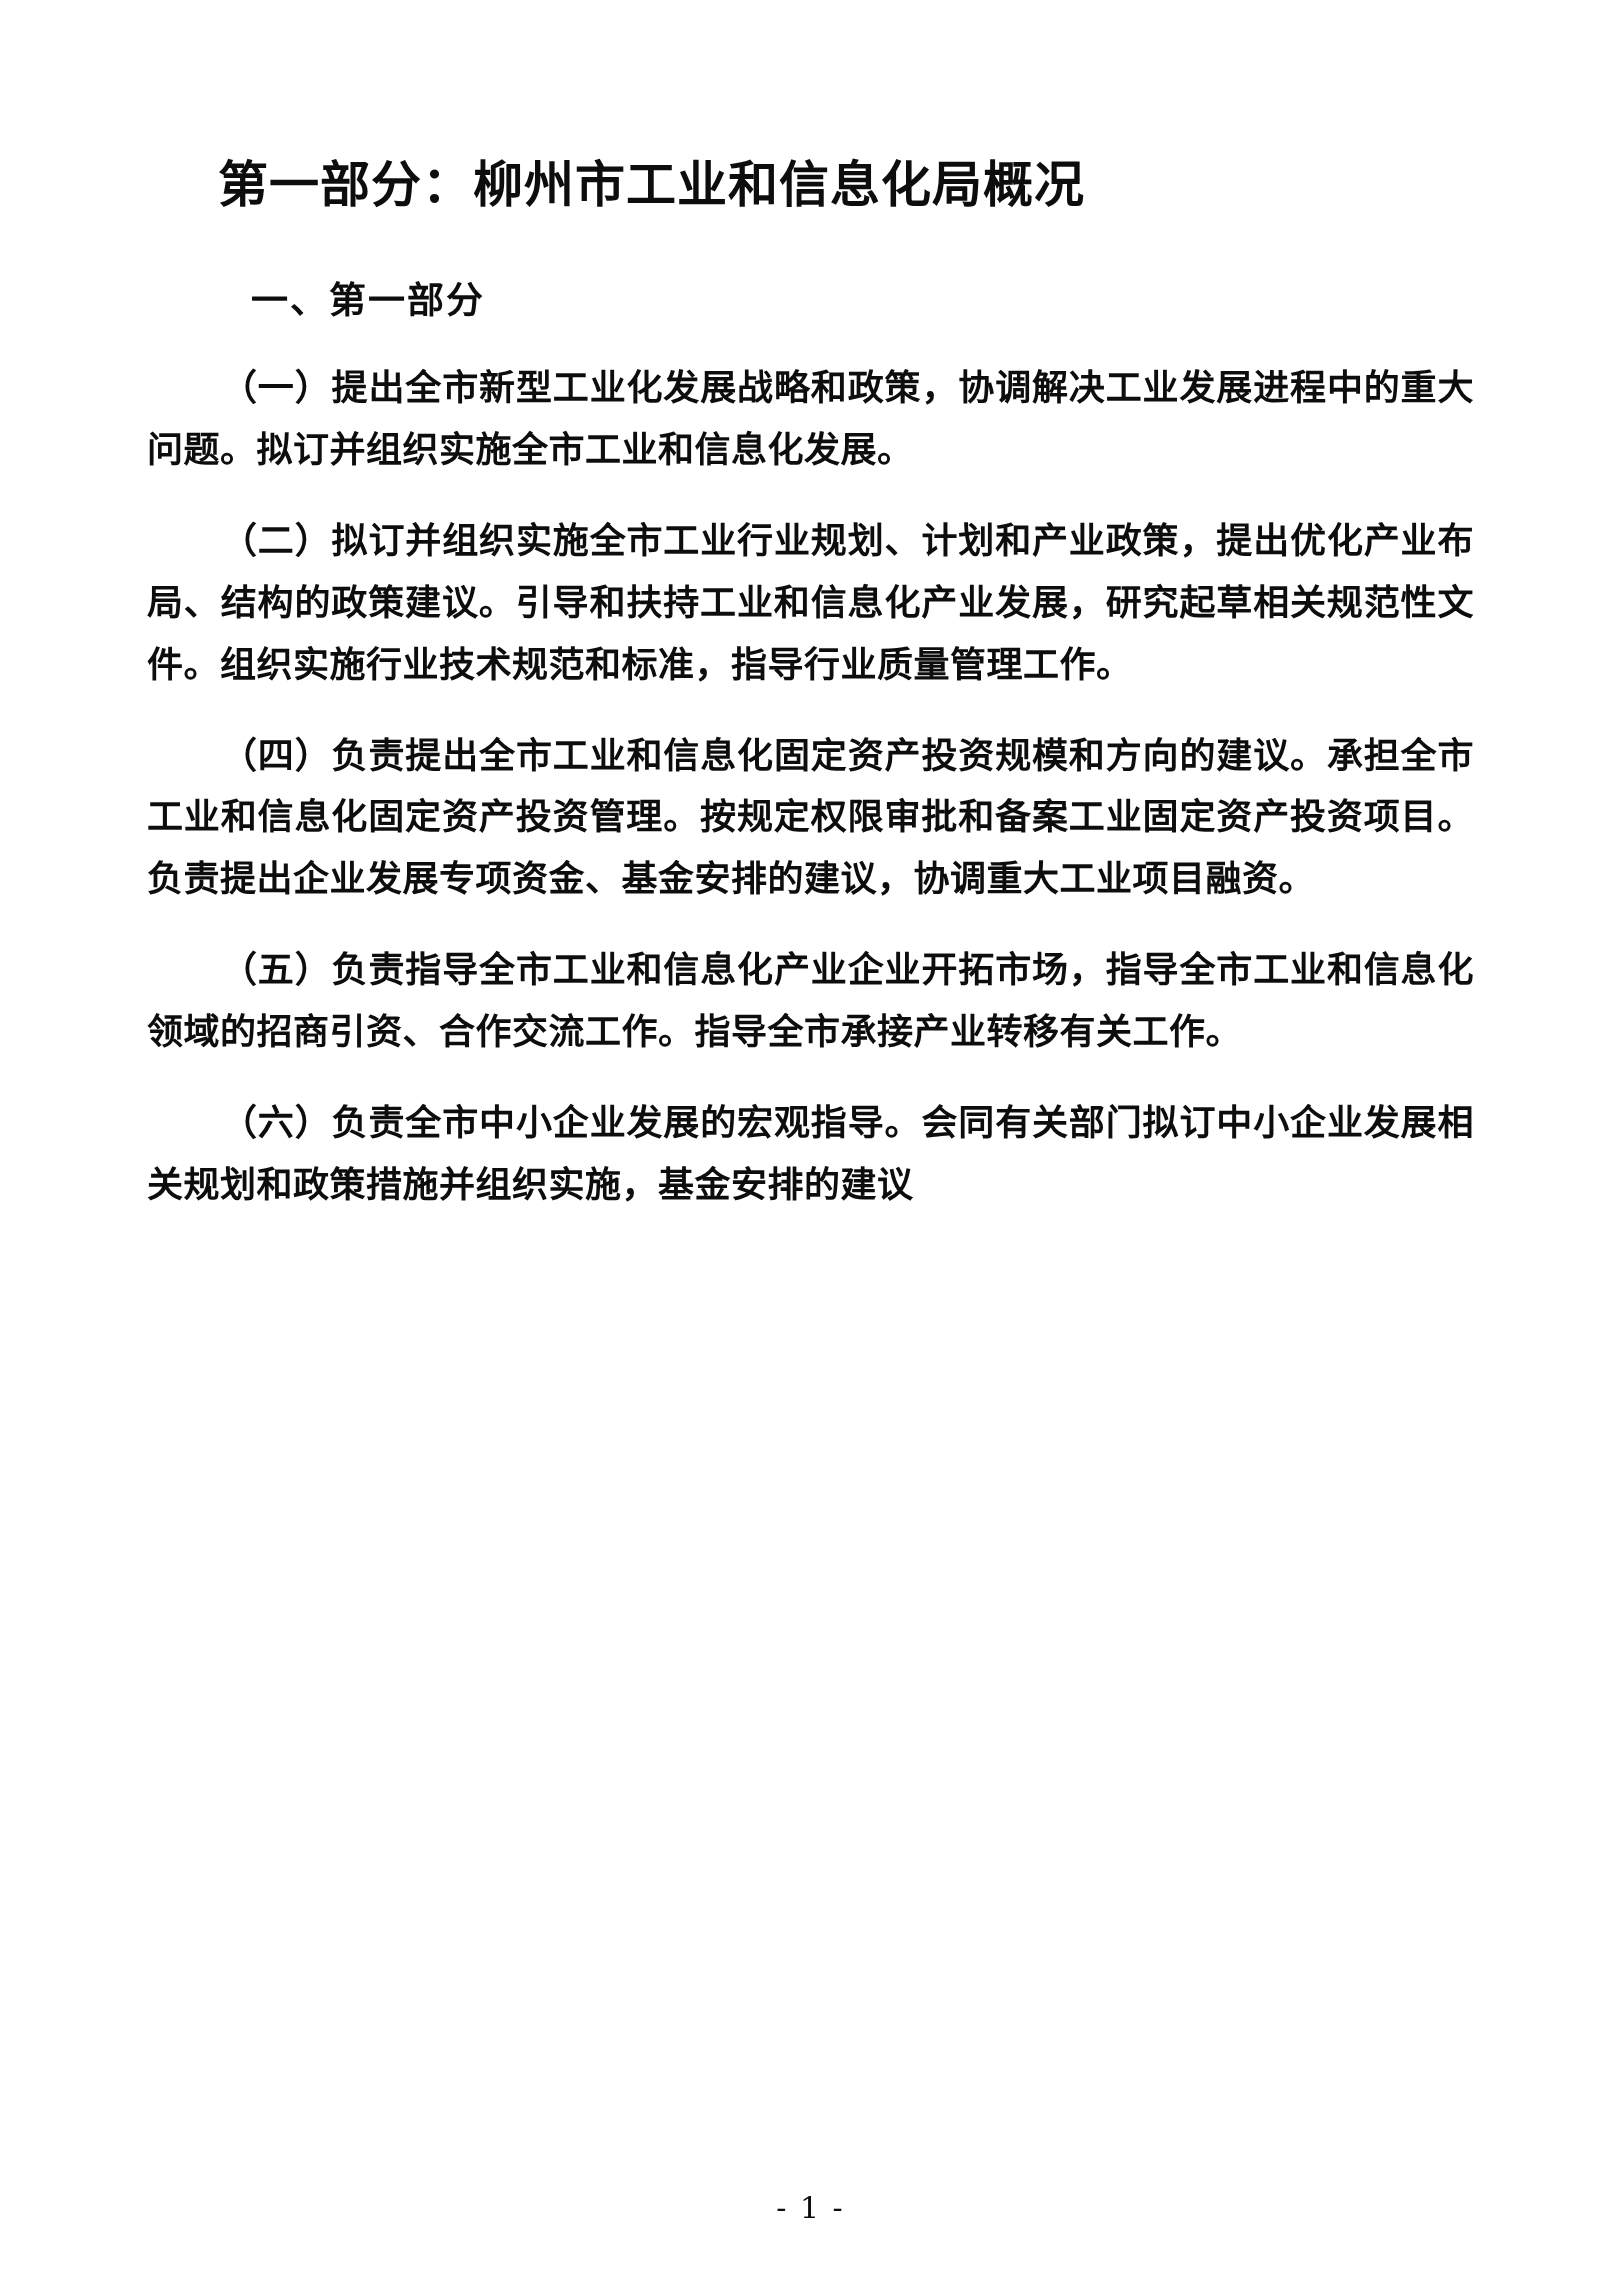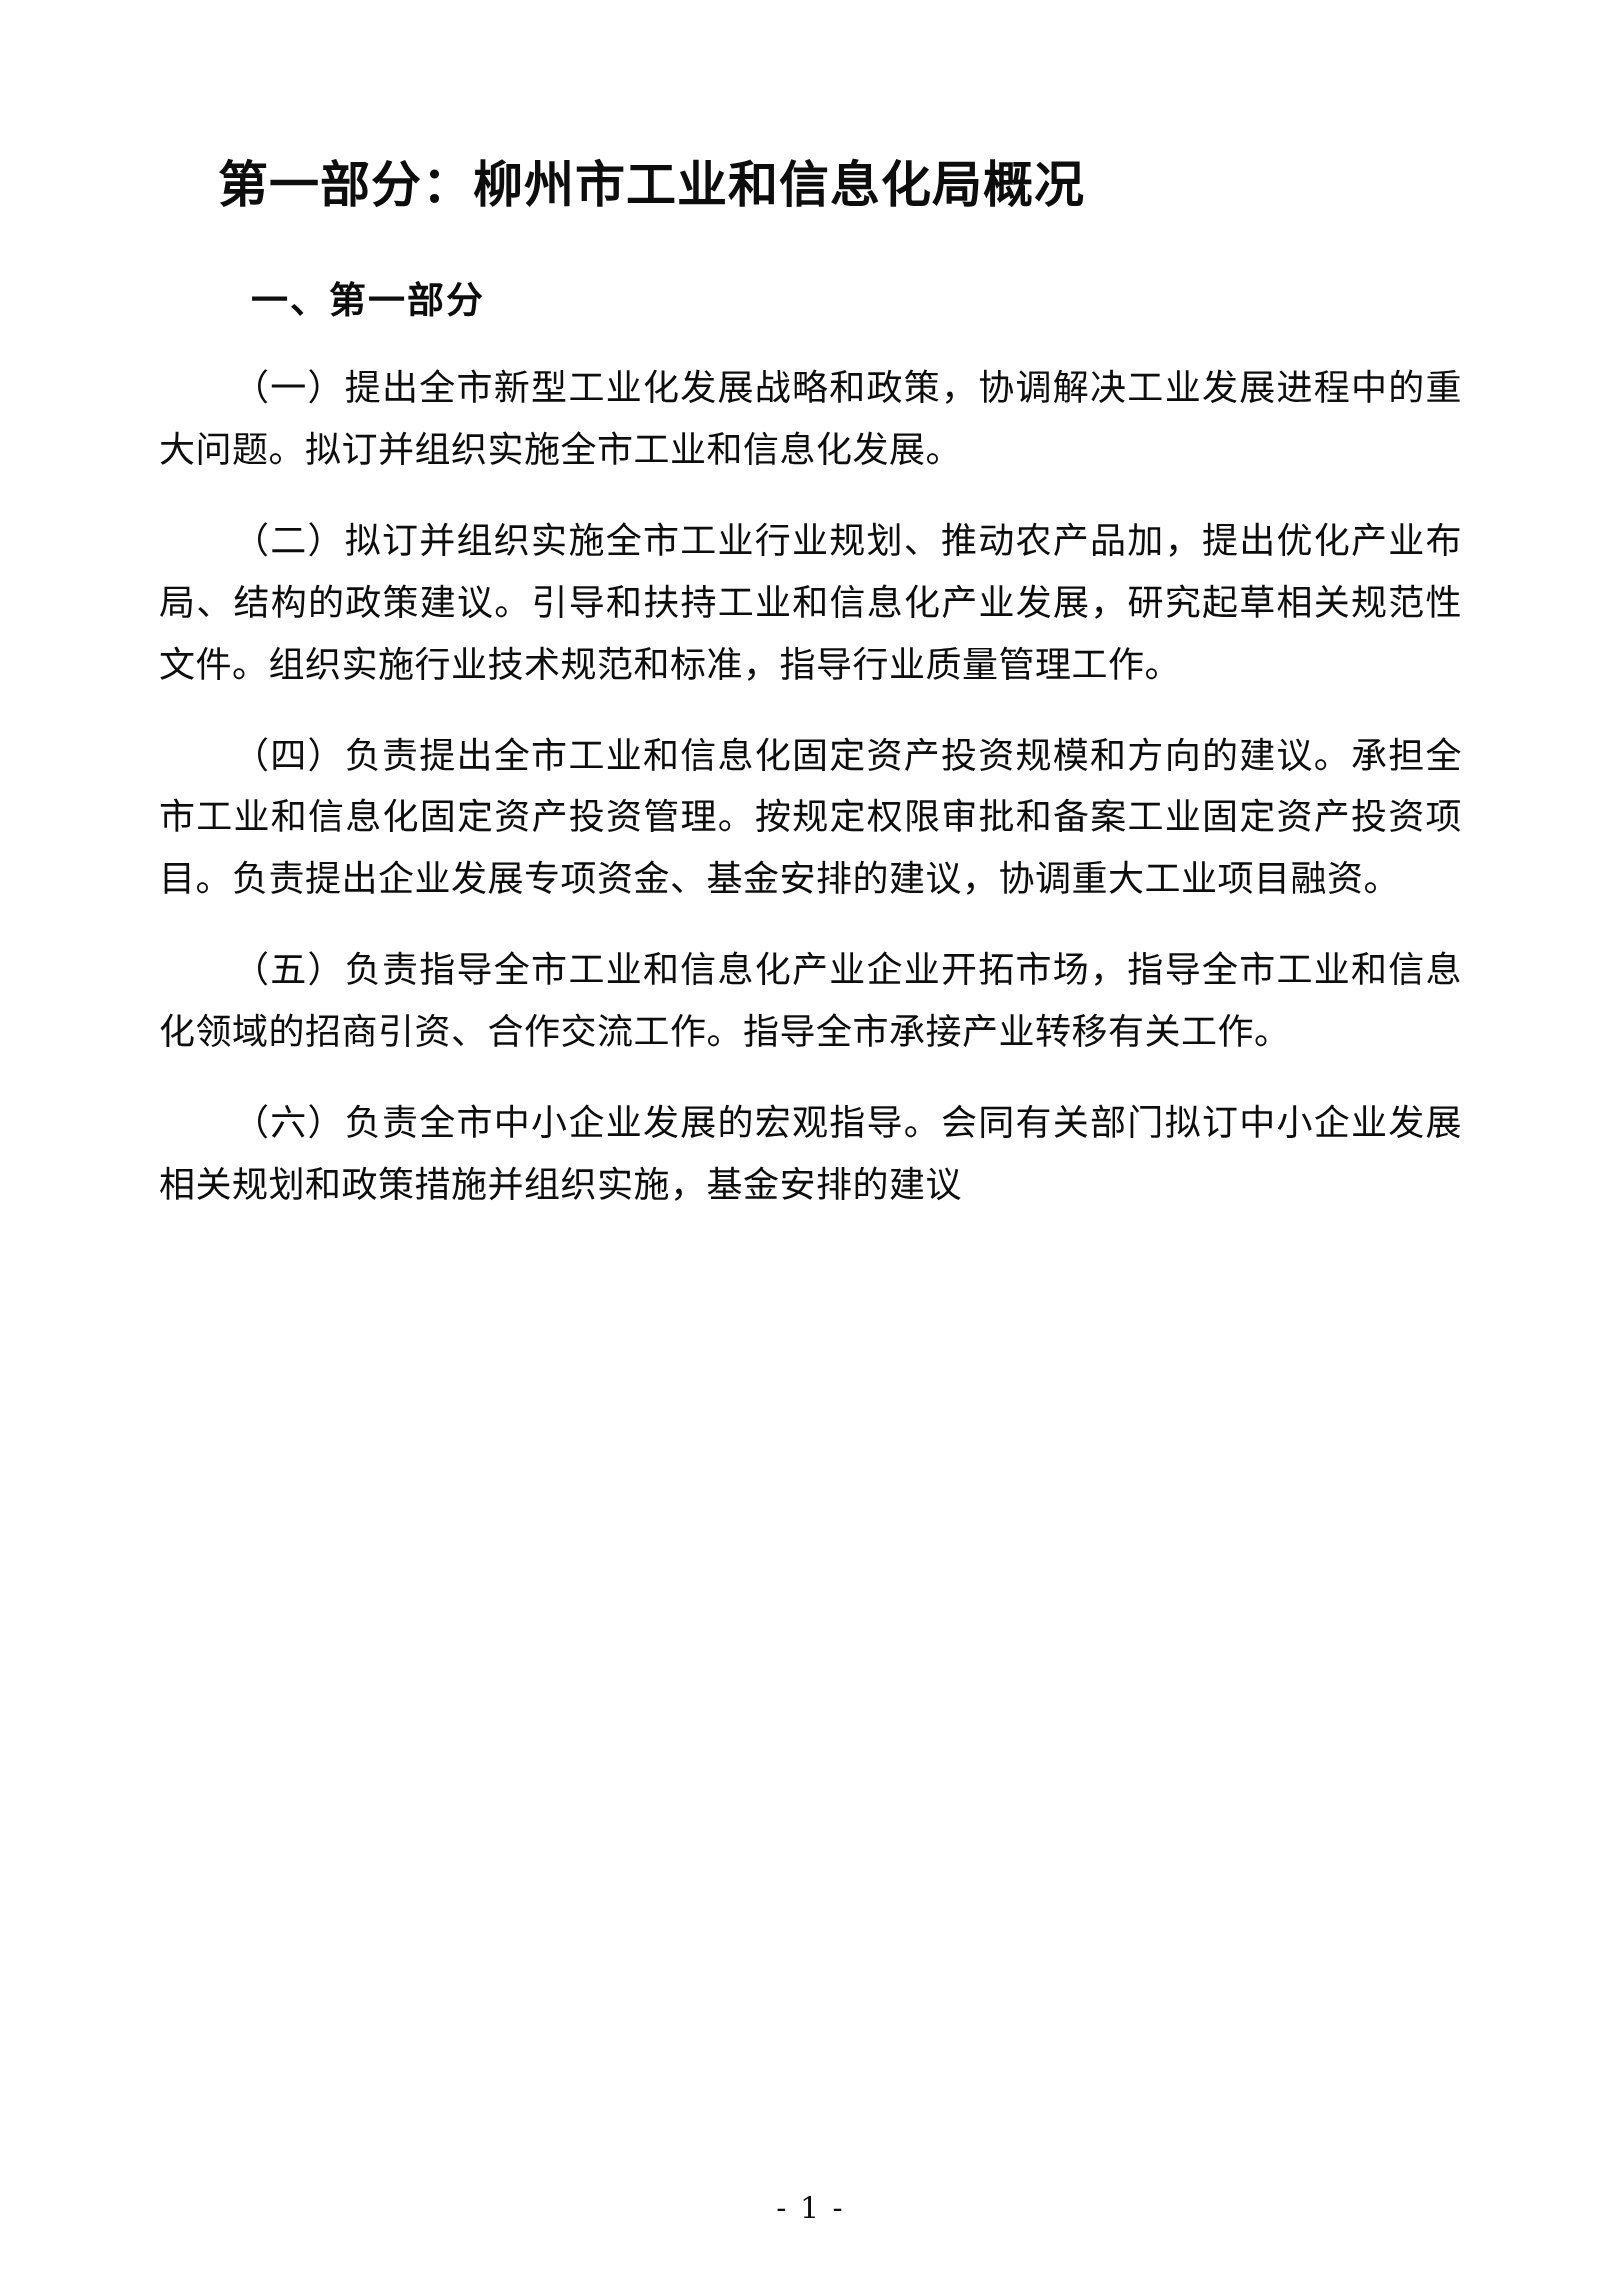--- a/index.html
+++ b/index.html
@@ -33,23 +33,24 @@
     font-family: "DejaVu Sans", "Liberation Sans", sans-serif;
   }
   .section-heading {
     font-size: 37px;
     font-weight: bold;
     margin: 55px 0 0 104px;
     letter-spacing: 2px;
     font-family: "DejaVu Sans", "Liberation Sans", sans-serif;
   }
   .body-list {
-    margin: 12px;
+    margin: 0;
     padding: 0;
     list-style: none;
+    font-weight: bold;
   }
   .para {
     font-size: 36px;
     line-height: 1.72;
     text-align: justify;
     text-justify: inter-ideograph;
     text-indent: 74px;
     margin: 29px 0 0 0;
     letter-spacing: 0.5px;
   }
@@ -71,21 +72,21 @@
 <body>
 
 <div class="page">
 
   <h1 class="doc-title">第一部分：柳州市工业和信息化局概况</h1>
 
   <h2 class="section-heading">一、第一部分</h2>
 
   <div class="body-list">
     <p class="para">（一）提出全市新型工业化发展战略和政策，协调解决工业发展进程中的重大问题。拟订并组织实施全市工业和信息化发展。</p>
-    <p class="para">（二）拟订并组织实施全市工业行业规划、推动农产品加，提出优化产业布局、结构的政策建议。引导和扶持工业和信息化产业发展，研究起草相关规范性文件。组织实施行业技术规范和标准，指导行业质量管理工作。</p>
+    <p class="para">（二）拟订并组织实施全市工业行业规划、计划和产业政策，提出优化产业布局、结构的政策建议。引导和扶持工业和信息化产业发展，研究起草相关规范性文件。组织实施行业技术规范和标准，指导行业质量管理工作。</p>
     <p class="para">（四）负责提出全市工业和信息化固定资产投资规模和方向的建议。承担全市工业和信息化固定资产投资管理。按规定权限审批和备案工业固定资产投资项目。负责提出企业发展专项资金、基金安排的建议，协调重大工业项目融资。</p>
     <p class="para">（五）负责指导全市工业和信息化产业企业开拓市场，指导全市工业和信息化领域的招商引资、合作交流工作。指导全市承接产业转移有关工作。</p>
     <p class="para">（六）负责全市中小企业发展的宏观指导。会同有关部门拟订中小企业发展相关规划和政策措施并组织实施，基金安排的建议</p>
   </div>
 
   <div class="page-number">- 1 -</div>
 
 </div>
 
 

